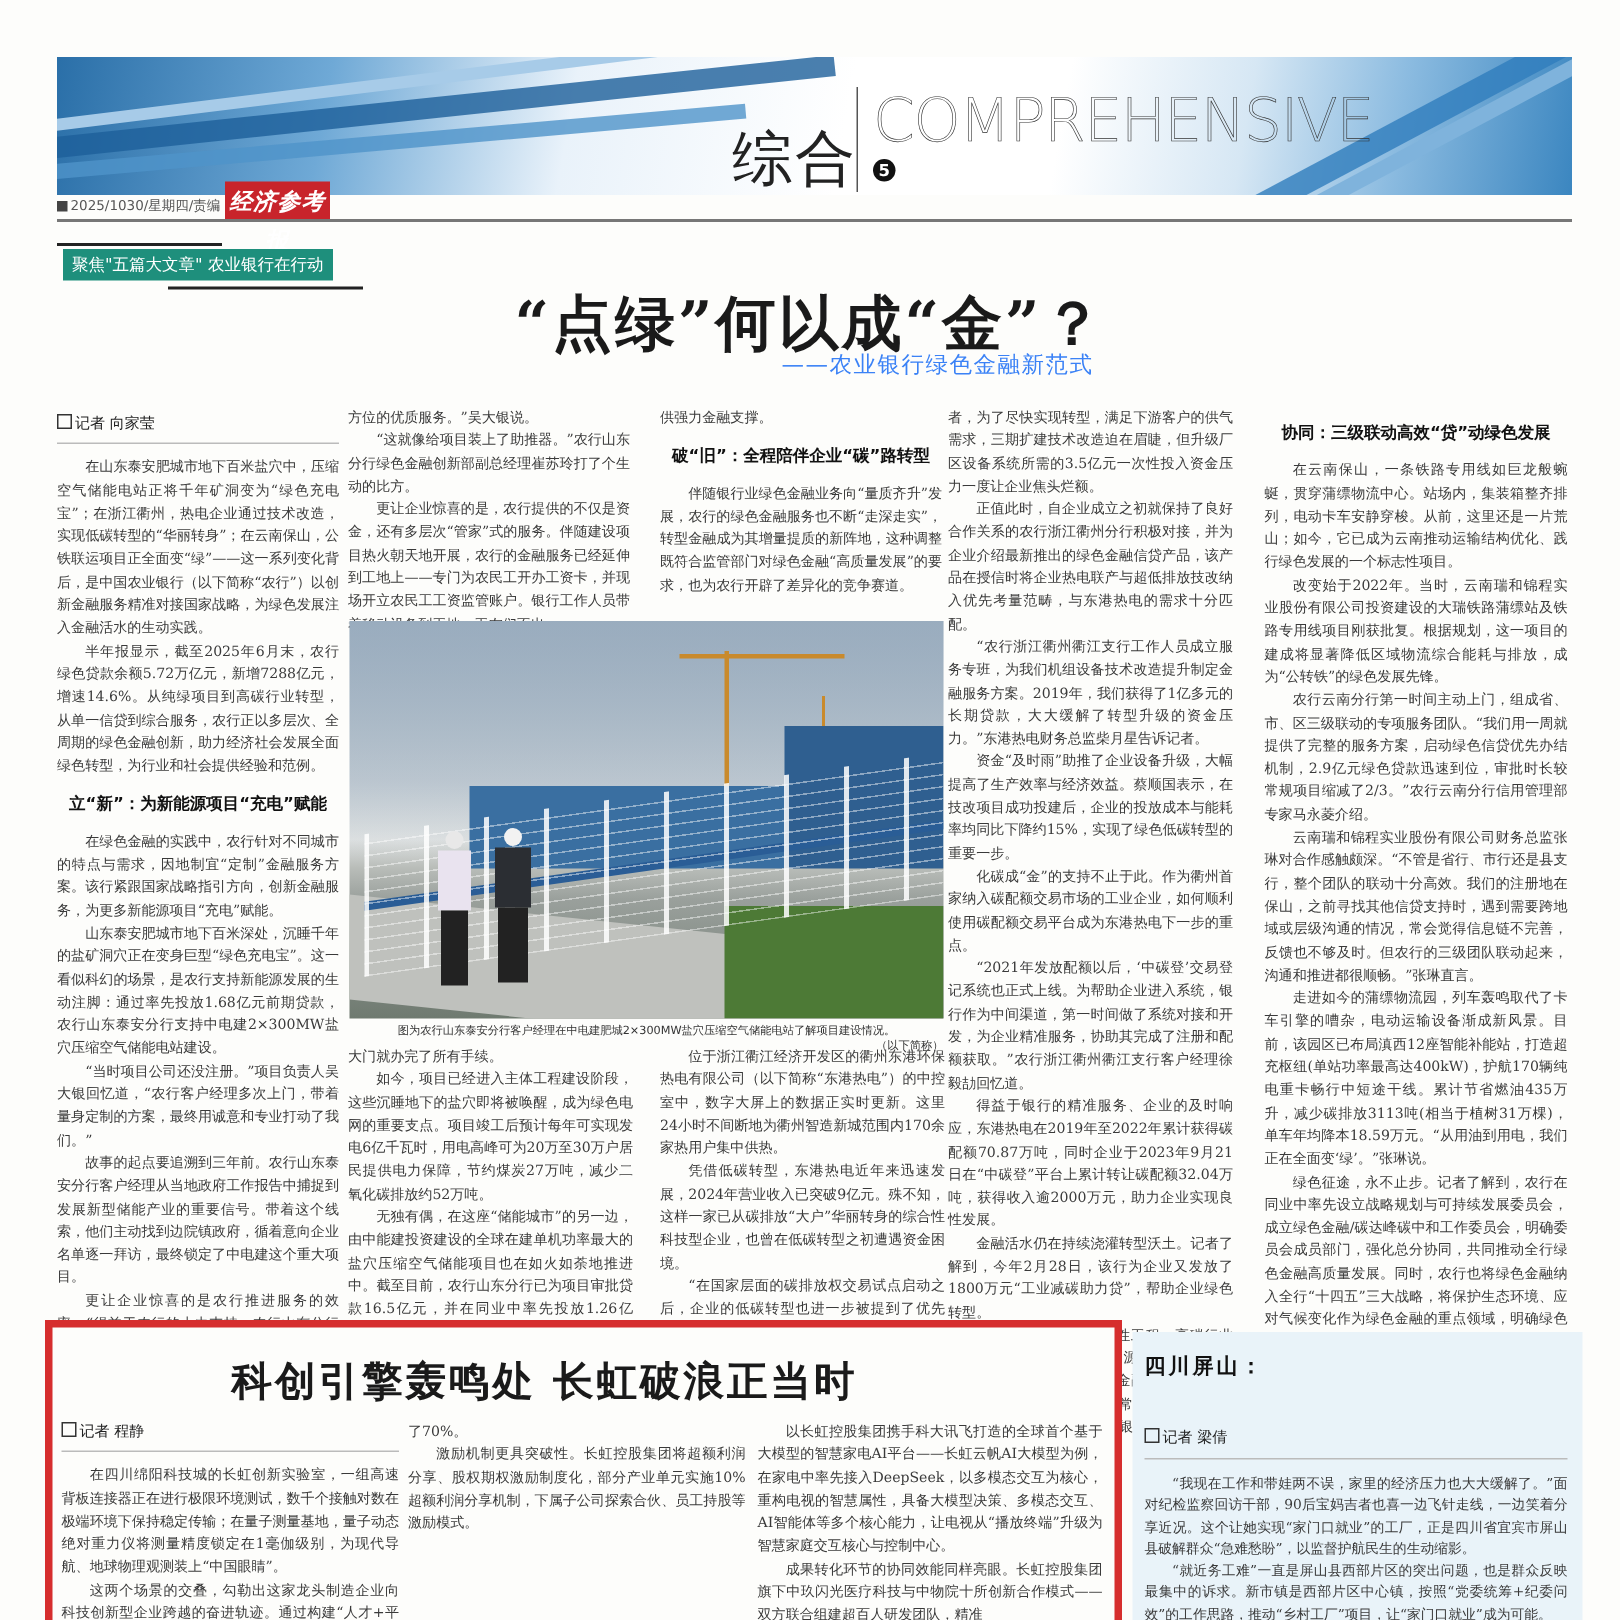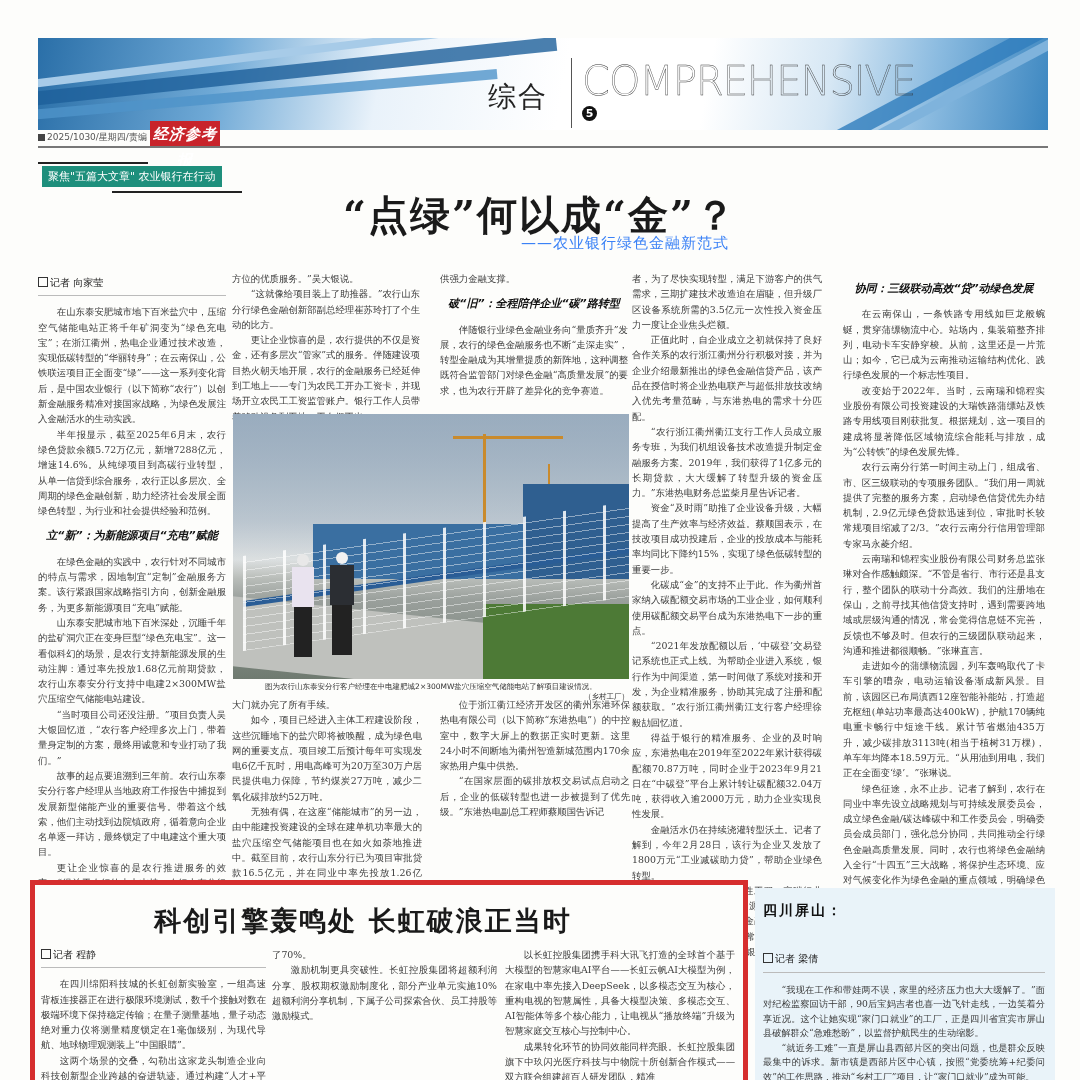--- a/index.html
+++ b/index.html
@@ -7,21 +7,21 @@
   body { position:relative; font-family:"DejaVu Serif","Liberation Serif",serif; color:#333; }
 
   
   .banner { position:absolute; left:38px; top:38px; width:1010px; height:92px; overflow:hidden;
     background:linear-gradient(100deg,#2a6fa8 0%,#6fa9d6 18%,#e9f2fa 34%,#ffffff 52%,#ffffff 66%,#d6e7f4 78%,#8bbbe0 88%,#3b86c0 100%); }
   .banner .swoosh1 { position:absolute; left:-40px; top:28px; width:560px; height:14px; background:#1d5f9a; transform:rotate(-6deg); opacity:.8; }
   .banner .swoosh2 { position:absolute; left:-20px; top:52px; width:480px; height:10px; background:#4f93c9; transform:rotate(-5deg); opacity:.8; }
   .banner .swoosh3 { position:absolute; left:-30px; top:8px; width:600px; height:8px; background:#a7cbe8; transform:rotate(-7deg); }
   .banner .swoosh4 { position:absolute; right:-40px; top:34px; width:280px; height:16px; background:#2f7dbd; transform:rotate(-28deg); opacity:.8; }
   .banner .swoosh5 { position:absolute; right:-30px; top:66px; width:300px; height:10px; background:#7fb3dc; transform:rotate(-28deg); }
-  .section-cn { position:absolute; left:488px; top:78px; font-size:28px; color:#222; font-family:"DejaVu Sans",sans-serif; letter-spacing:2px; }
+  .section-cn { position:absolute; left:488px; top:78px; font-size:40px; color:#222; font-family:"DejaVu Sans",sans-serif; letter-spacing:2px; }
   .section-divider { position:absolute; left:571px; top:58px; width:1px; height:70px; background:#555; }
   .section-en { position:absolute; left:582px; top:58px; font-size:40px; color:#333; font-family:"DejaVu Sans",sans-serif; font-weight:200; letter-spacing:-1px; -webkit-text-stroke:0.4px #333; color:transparent; }
   .page-num { position:absolute; left:582px; top:106px; width:15px; height:15px; border-radius:50%; background:#111; color:#fff; font-size:11px; font-weight:bold; text-align:center; line-height:15px; font-family:"DejaVu Sans",sans-serif; }
   .meta-line { position:absolute; left:38px; top:131px; font-size:9px; color:#555; font-family:"DejaVu Sans",sans-serif; }
   .meta-line::before { content:""; display:inline-block; width:7px; height:7px; background:#444; margin-right:2px; vertical-align:-1px; }
   .paper-logo { position:absolute; left:150px; top:121px; width:70px; height:26px; background:#c8242b; color:#fff; font-size:15px; font-weight:bold; font-style:italic; text-align:center; line-height:26px; letter-spacing:1px; }
   .rule-top { position:absolute; left:38px; top:146px; width:1010px; height:2px; background:#777; }
 
   
   .col-tag-wrap { position:absolute; left:42px; top:166px; }
@@ -32,21 +32,21 @@
   
   .headline { position:absolute; left:0; width:1080px; top:188px; text-align:center; font-size:40px; font-weight:bold; color:#1a1a1a; letter-spacing:2px; }
   .subhead { position:absolute; left:0; width:1080px; top:234px; text-align:center; font-size:15px; color:#3b82f6; font-family:"DejaVu Sans",sans-serif; padding-left:170px; letter-spacing:1px; }
 
   
   .col { position:absolute; font-size:9.4px; line-height:15.3px; text-align:justify; color:#3a3a3a; }
   .col p { text-indent:2em; }
   .col p.noindent { text-indent:0; }
   .byline { font-family:"DejaVu Sans",sans-serif; font-size:10px; color:#222; padding-bottom:5px; border-bottom:1px solid #bbb; margin-bottom:8px; }
   .byline::before { content:""; display:inline-block; width:8px; height:8px; border:1px solid #333; margin-right:2px; vertical-align:-1px; }
-  .subtitle { font-family:"DejaVu Sans",sans-serif; font-weight:bold; font-size:11px; color:#111; text-align:center; margin:10px 0 10px; text-indent:0 !important;font-style:italic; }
+  .subtitle { font-family:"DejaVu Sans",sans-serif; font-weight:bold; font-size:11px; color:#111; text-align:center; margin:10px 0 10px; text-indent:0 !important; }
 
   .c1 { left:38px; top:275px; width:188px; }
   .c2 { left:232px; top:271px; width:188px; }
   .c3 { left:440px; top:271px; width:188px; }
   .c4 { left:632px; top:271px; width:190px; }
   .c5 { left:843px; top:271px; width:202px; }
 
   .c2b { left:232px; top:697px; width:190px; }
   .c3b { left:440px; top:697px; width:190px; }
 
@@ -159,30 +159,31 @@
       <div class="body"></div>
       <div class="legs"></div>
     </div>
   <div class="person2">
       <div class="head"></div>
       <div class="body"></div>
       <div class="legs"></div>
     </div>
 </div>
 <div class="caption">图为农行山东泰安分行客户经理在中电建肥城2×300MW盐穴压缩空气储能电站了解项目建设情况。</div>
-<div class="caption-src">（乡村工厂）</div>
+<div class="caption-src">（以下简称）</div>
 
 <div class="col c2b">
   <p class="noindent">大门就办完了所有手续。</p>
   <p>如今，项目已经进入主体工程建设阶段，这些沉睡地下的盐穴即将被唤醒，成为绿色电网的重要支点。项目竣工后预计每年可实现发电6亿千瓦时，用电高峰可为20万至30万户居民提供电力保障，节约煤炭27万吨，减少二氧化碳排放约52万吨。</p>
   <p>无独有偶，在这座“储能城市”的另一边，由中能建投资建设的全球在建单机功率最大的盐穴压缩空气储能项目也在如火如荼地推进中。截至目前，农行山东分行已为项目审批贷款16.5亿元，并在同业中率先投放1.26亿元，为泰安打造千万千瓦级“储能之都”提</p>
 </div>
 
 <div class="col c3b">
   <p>位于浙江衢江经济开发区的衢州东港环保热电有限公司（以下简称“东港热电”）的中控室中，数字大屏上的数据正实时更新。这里24小时不间断地为衢州智造新城范围内170余家热用户集中供热。</p>
+  <p>凭借低碳转型，东港热电近年来迅速发展，2024年营业收入已突破9亿元。殊不知，这样一家已从碳排放“大户”华丽转身的综合性科技型企业，也曾在低碳转型之初遭遇资金困境。</p>
   <p>“在国家层面的碳排放权交易试点启动之后，企业的低碳转型也进一步被提到了优先级。”东港热电副总工程师蔡顺国告诉记</p>
 </div>
 
 <div class="col c4">
   <p class="noindent">者，为了尽快实现转型，满足下游客户的供气需求，三期扩建技术改造迫在眉睫，但升级厂区设备系统所需的3.5亿元一次性投入资金压力一度让企业焦头烂额。</p>
   <p>正值此时，自企业成立之初就保持了良好合作关系的农行浙江衢州分行积极对接，并为企业介绍最新推出的绿色金融信贷产品，该产品在授信时将企业热电联产与超低排放技改纳入优先考量范畴，与东港热电的需求十分匹配。</p>
   <p>“农行浙江衢州衢江支行工作人员成立服务专班，为我们机组设备技术改造提升制定金融服务方案。2019年，我们获得了1亿多元的长期贷款，大大缓解了转型升级的资金压力。”东港热电财务总监柴月星告诉记者。</p>
   <p>资金“及时雨”助推了企业设备升级，大幅提高了生产效率与经济效益。蔡顺国表示，在技改项目成功投建后，企业的投放成本与能耗率均同比下降约15%，实现了绿色低碳转型的重要一步。</p>
   <p>化碳成“金”的支持不止于此。作为衢州首家纳入碳配额交易市场的工业企业，如何顺利使用碳配额交易平台成为东港热电下一步的重点。</p>
   <p>“2021年发放配额以后，‘中碳登’交易登记系统也正式上线。为帮助企业进入系统，银行作为中间渠道，第一时间做了系统对接和开发，为企业精准服务，协助其完成了注册和配额获取。”农行浙江衢州衢江支行客户经理徐毅劼回忆道。</p>

